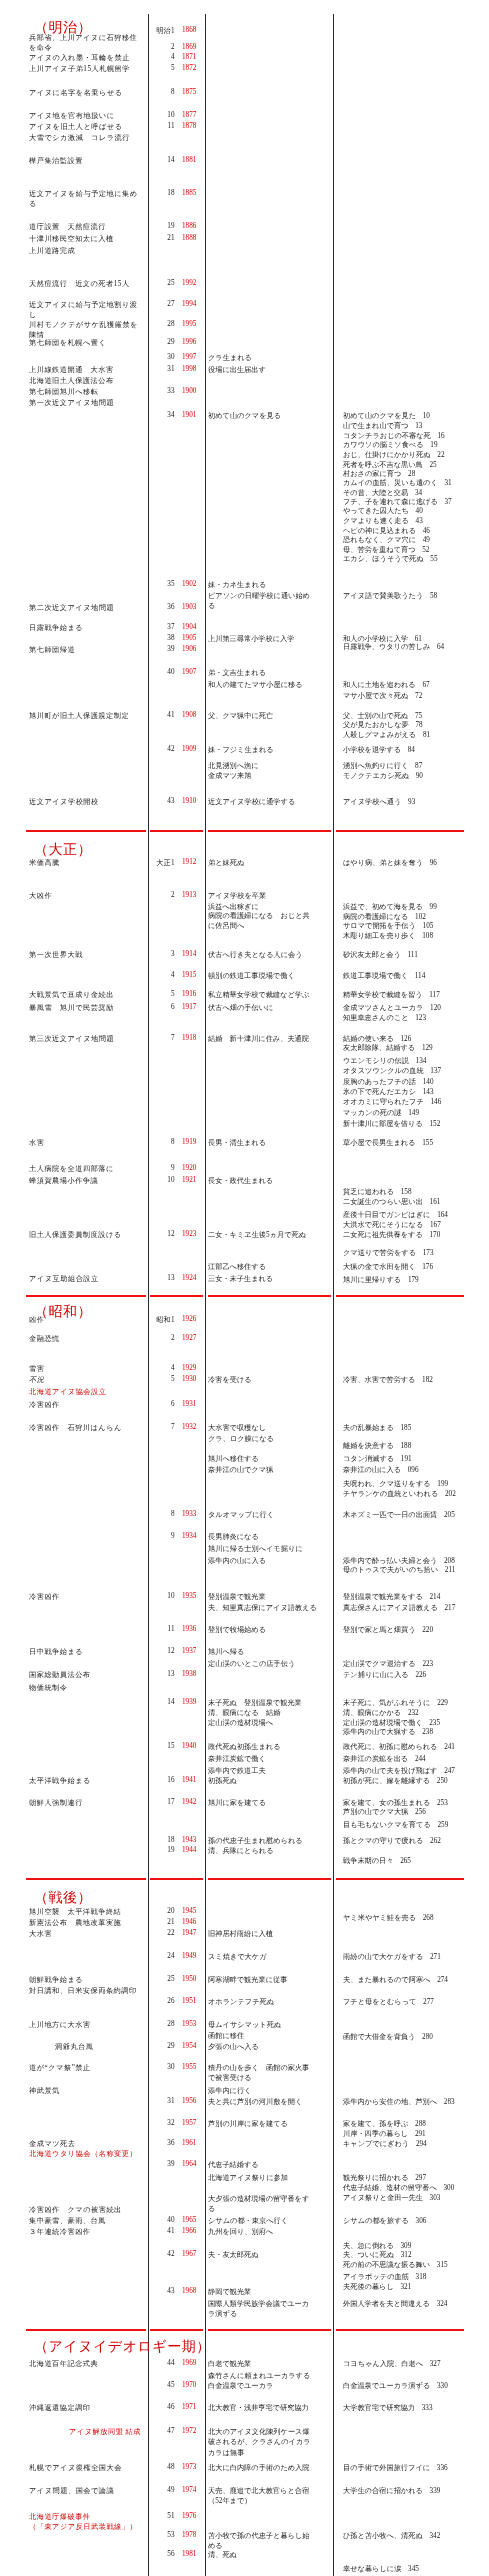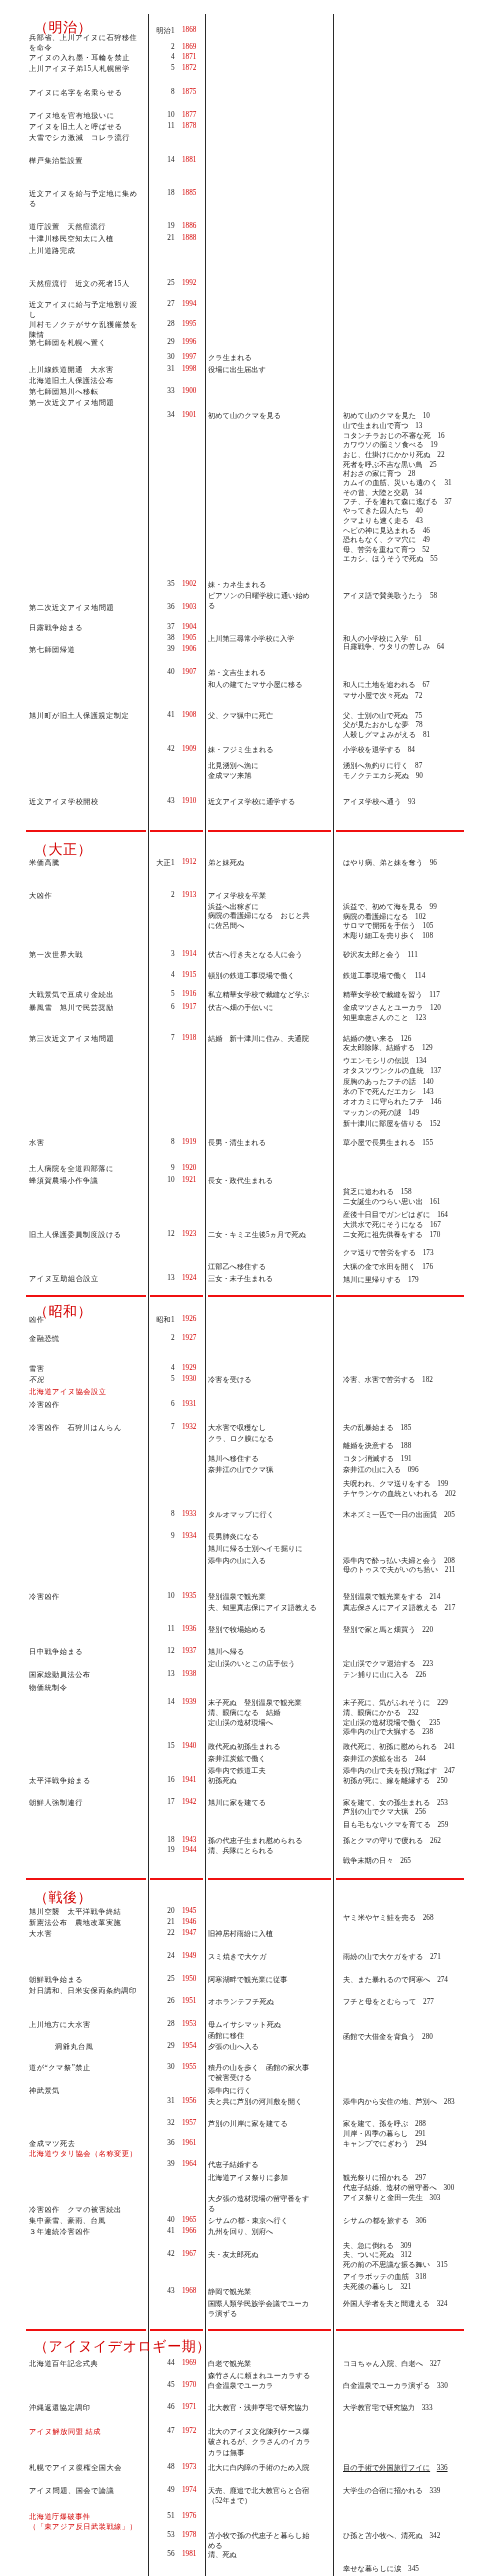--- a/index.html
+++ b/index.html
@@ -108,21 +108,21 @@
     <div class="cell left" style="top: 2042px; margin-left: 26px;">洞爺丸台風</div>
     <div class="cell left" style="top: 2063px;">道が“クマ祭”禁止</div>
     <div class="cell left" style="top: 2086px;">神武景気</div>
     <div class="cell left" style="top: 2139px;">金成マツ死去</div>
     <div class="cell left red-text" style="top: 2149px;">北海道ウタリ協会（名称変更）</div>
     <div class="cell left" style="top: 2205px;">冷害凶作　クマの被害続出</div>
     <div class="cell left" style="top: 2216px;">集中豪雪、豪雨、台風</div>
     <div class="cell left" style="top: 2227px;">３年連続冷害凶作</div>
     <div class="cell left" style="top: 2359px;">北海道百年記念式典</div>
     <div class="cell left" style="top: 2403px;">沖縄返還協定調印</div>
-    <div class="cell left red-text" style="top: 2427px;">アイヌ解放同盟 結成</div>
+    <div class="cell left red-text" style="top: 2427px; margin-left: 40px;">アイヌ解放同盟 結成</div>
     <div class="cell left" style="top: 2463px;">札幌でアイヌ復権全国大会</div>
     <div class="cell left" style="top: 2486px;">アイヌ問題、国会で論議</div>
     <div class="cell left red-text" style="top: 2512px;">北海道庁爆破事件
 （「東アジア反日武装戦線」）</div>
     <div class="year-row" style="top: 26px;">
       <span class="era">明治1</span>
       <span class="yr">1868</span>
     </div>
     <div class="year-row" style="top: 43px;">
       <span class="era">2</span>
@@ -647,18 +647,18 @@
     <div class="cell right" style="top: 2216px;"><span>シサムの都を旅する</span><span class="pg">306</span></div>
     <div class="cell right" style="top: 2241px;"><span>夫、急に倒れる</span><span class="pg">309</span></div>
     <div class="cell right" style="top: 2250px;"><span>夫、ついに死ぬ</span><span class="pg">312</span></div>
     <div class="cell right" style="top: 2260px;"><span>死の前の不思議な振る舞い</span><span class="pg">315</span></div>
     <div class="cell right" style="top: 2272px;"><span>アイラボッテの血筋</span><span class="pg">318</span></div>
     <div class="cell right" style="top: 2282px;"><span>夫死後の暮らし</span><span class="pg">321</span></div>
     <div class="cell right" style="top: 2299px;"><span>外国人学者を夫と間違える</span><span class="pg">324</span></div>
     <div class="cell right" style="top: 2359px;"><span>コヨちゃん入院、白老へ</span><span class="pg">327</span></div>
     <div class="cell right" style="top: 2381px;"><span>白金温泉でユーカラ演ずる</span><span class="pg">330</span></div>
     <div class="cell right" style="top: 2403px;"><span>大学教官宅で研究協力</span><span class="pg">333</span></div>
-    <div class="cell right" style="top: 2463px; text-decoration: underline;"><span>目の手術で外国旅行フイに</span><span class="pg">336</span></div>
+    <div class="cell right" style="top: 2463px;"><span>目の手術で外国旅行フイに</span><span class="pg">336</span></div>
     <div class="cell right" style="top: 2486px;"><span>大学生の合宿に招かれる</span><span class="pg">339</span></div>
     <div class="cell right" style="top: 2531px;"><span>ひ孫と苫小牧へ、清死ぬ</span><span class="pg">342</span></div>
     <div class="cell right" style="top: 2564px;"><span>幸せな暮らしに涙</span><span class="pg">345</span></div>
   </div>
 
 
 </body></html>

